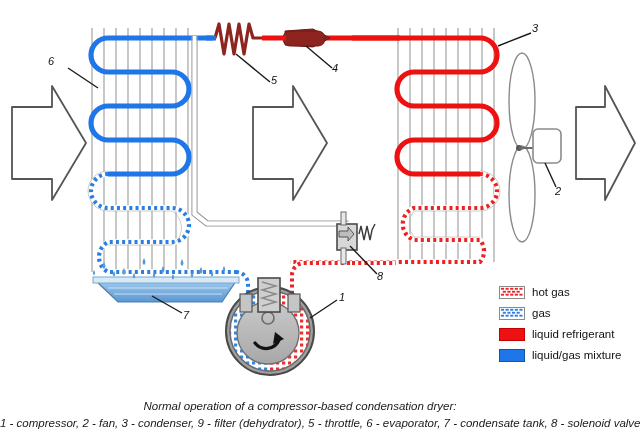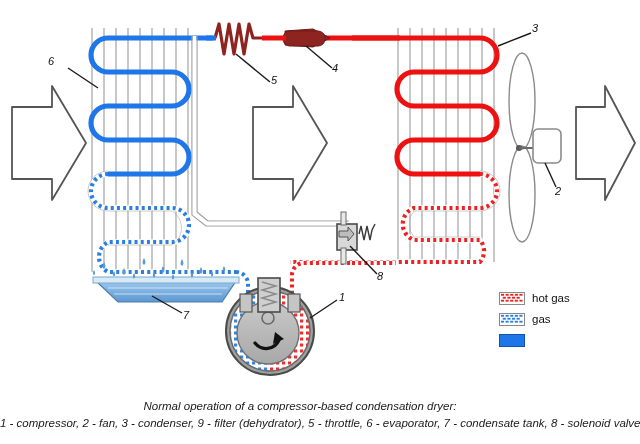--- a/index.html
+++ b/index.html
@@ -9,21 +9,21 @@
     font-family:"Liberation Sans","DejaVu Sans",sans-serif;
   }
   #stage{position:absolute;left:0;top:0;width:640px;height:444px;}
   svg.diagram{position:absolute;left:0;top:0;width:640px;height:444px;}
 
   
   .legend{
     position:absolute; left:499px; top:286px; width:140px;
   }
   .legend-row{
-    display:flex;align-items:flex-end;height:19px;margin-bottom:2px;
+    display:flex;align-items:flex-start;height:19px;margin-bottom:2px;
   }
   .swatch{
     width:26px;height:13px;margin-right:7px;flex:0 0 auto;
     border:1px solid #8a8a8a;box-sizing:border-box;
   }
   .sw-hotgas{background:#ffffff;}
   .sw-gas{background:#ffffff;}
   .sw-liquid{background:#ee1111;border-color:#c00000;}
   .sw-mix{background:#1e76e8;border-color:#1354a8;}
   .swatch svg{display:block;width:100%;height:100%;}
@@ -311,23 +311,28 @@
             <rect x="6" y="8" width="3.4" height="2.2"></rect>
             <rect x="11" y="8" width="3.4" height="2.2"></rect>
             <rect x="16" y="8" width="3.4" height="2.2"></rect>
             <rect x="21" y="8" width="3.4" height="2.2"></rect>
           </g>
         </svg>
       </span>
       <span class="legend-label">gas</span>
     </div>
 
+    <div class="legend-row">
+      <span class="swatch sw-liquid"></span>
+      <span class="legend-label">liquid refrigerant</span>
+    </div>
 
     <div class="legend-row">
       <span class="swatch sw-mix"></span>
+      <span class="legend-label">liquid/gas mixture</span>
     </div>
 
   </div>
 
   <div class="caption">
     <div>Normal operation of a compressor-based condensation dryer:</div>
     <div>1 - compressor, 2 - fan, 3 - condenser, 9 - filter (dehydrator), 5 - throttle, 6 - evaporator, 7 - condensate tank, 8 - solenoid valve</div>
   </div>
 
 </div>

